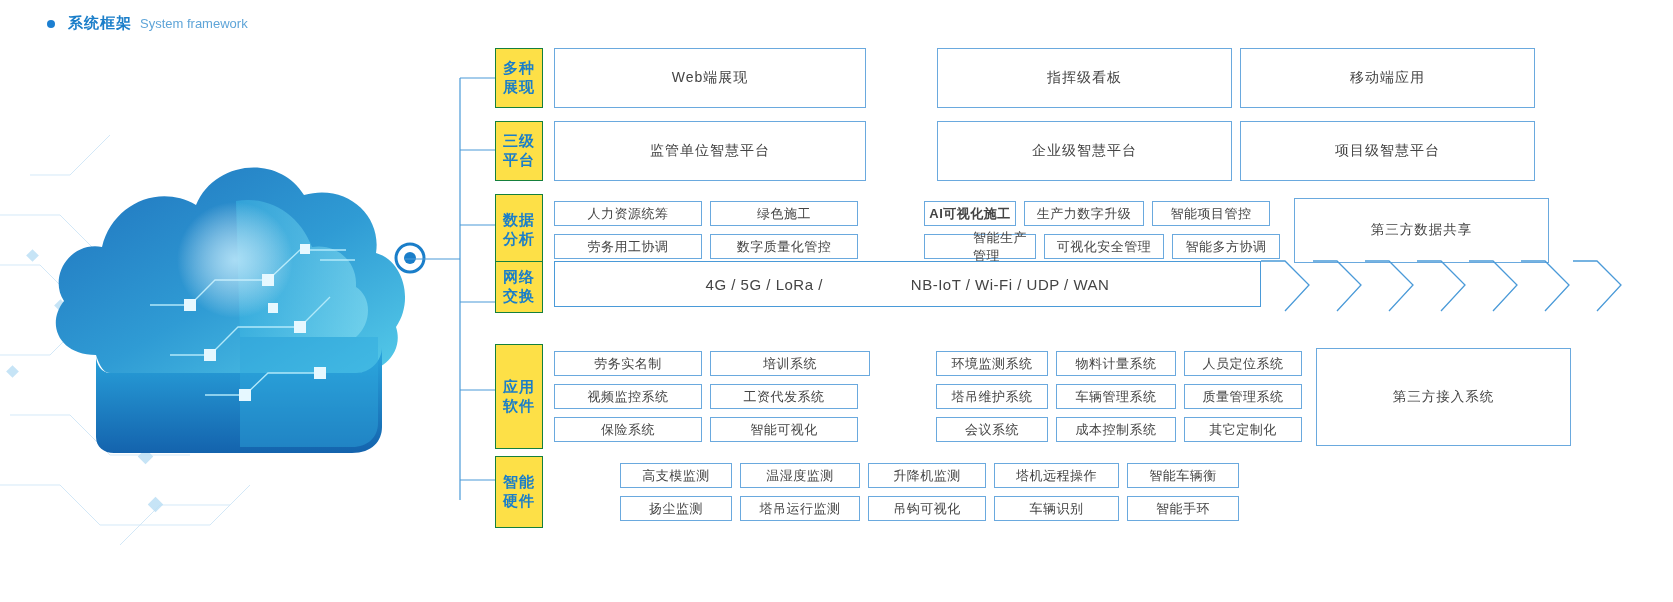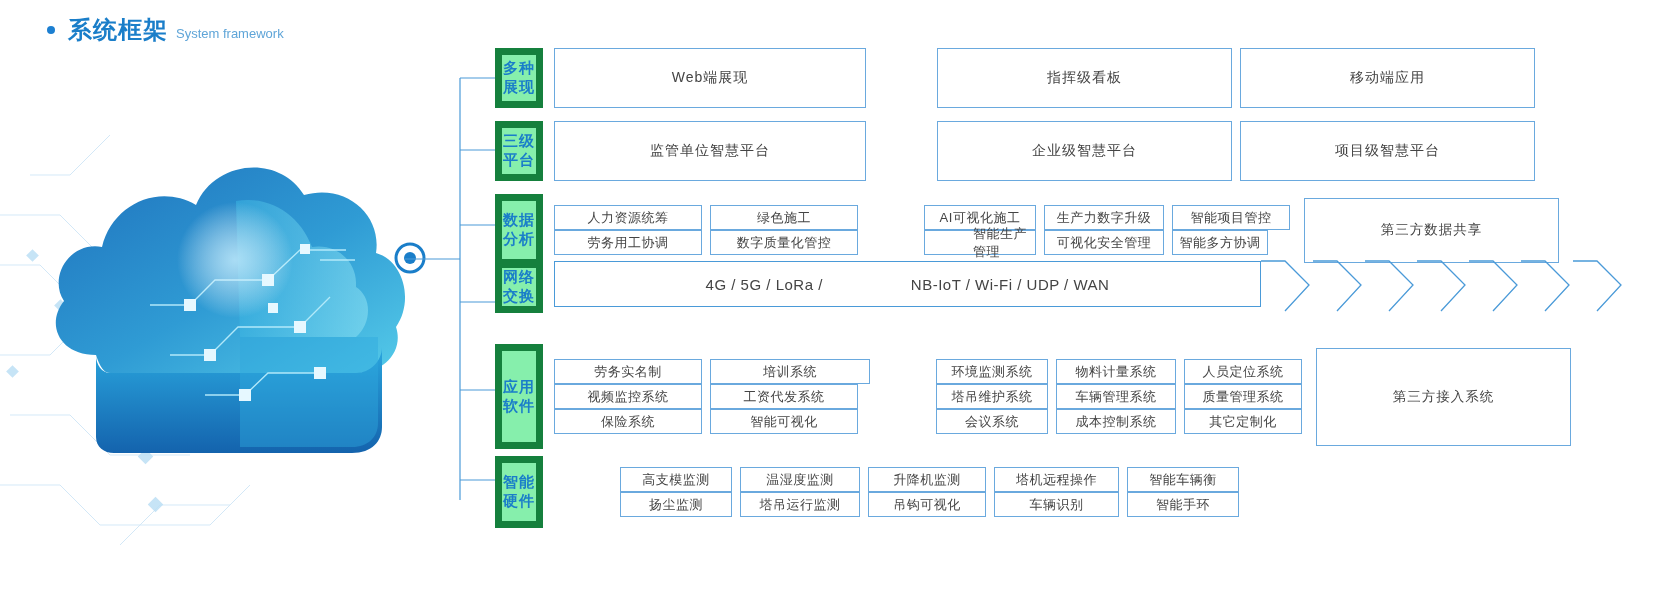--- a/index.html
+++ b/index.html
@@ -7,55 +7,55 @@
     width:1673px;height:602px;
     background:#ffffff;
     font-family:"Liberation Sans","DejaVu Sans",sans-serif;
     position:relative;overflow:hidden;
     color:#333;
   }
 
   
   #header{position:absolute;left:47px;top:14px;display:flex;align-items:baseline;gap:8px;}
   #header .dot{width:8px;height:8px;border-radius:50%;background:#1c7fd1;align-self:center;margin-right:5px;}
-  #header .cn{font-size:24px;font-weight:bold;color:#1a7ec9;letter-spacing:1px;}
+  #header .cn{font-size:15px;font-weight:bold;color:#1a7ec9;letter-spacing:1px;}
   #header .en{font-size:13px;color:#5fa5d8;font-weight:normal;}
 
   
   #cloud-art{position:absolute;left:0;top:55px;width:470px;height:510px;overflow:hidden;}
   #cloud-art svg{position:absolute;left:0;top:0;}
 
   
   #tree{position:absolute;left:405px;top:40px;width:110px;height:500px;}
 
   
   #diagram{position:absolute;left:495px;top:48px;width:1178px;height:515px;}
 
   .row{position:absolute;left:0;display:flex;align-items:stretch;}
 
   .rowlabel{
     width:48px;min-width:48px;
-    border:7px solid #15803d;
+    border:1px solid #15803d;
     color:#1a7ec9;font-size:15px;font-weight:bold;
     display:flex;flex-direction:column;align-items:center;justify-content:center;
-    line-height:1.25;letter-spacing:1px;box-sizing:border-box;background:#86efac;
+    line-height:1.25;letter-spacing:1px;box-sizing:border-box;background:#fde047;
   }
   .rowbody{margin-left:11px;display:flex;flex:1;gap:0;}
 
   .bigbox{
     border:1px solid #6aa9de;box-sizing:border-box;background:#fff;
     display:flex;align-items:center;justify-content:center;
     font-size:14px;color:#444;letter-spacing:1px;
   }
   .cell{
     border:1px solid #6aa9de;box-sizing:border-box;background:#fff;
     display:flex;align-items:center;justify-content:center;
     font-size:13px;color:#444;letter-spacing:.5px;height:25px;
   }
-  .grp{display:flex;flex-direction:column;}
+  .grp{display:flex;flex-direction:column;gap:8px;}
   .grpline{display:flex;gap:8px;}
 
   .sidebox{
     border:1px solid #6aa9de;box-sizing:border-box;background:#fff;
     display:flex;align-items:center;justify-content:center;
     font-size:13.5px;color:#444;letter-spacing:1px;
   }
 
   
   #net-band{
@@ -210,28 +210,28 @@
           <div class="cell" style="width:148px;">绿色施工</div>
         </div>
         <div class="grpline">
           <div class="cell" style="width:148px;">劳务用工协调</div>
           <div class="cell" style="width:148px;">数字质量化管控</div>
         </div>
       </div>
       <div style="width:66px;"></div>
       <div class="grp">
         <div class="grpline">
-          <div class="cell" style="width:112px;">AI可视化施工</div>
+          <div class="cell" style="width:92px;font-weight:bold;">AI可视化施工</div>
           <div class="cell" style="width:120px;">生产力数字升级</div>
           <div class="cell" style="width:118px;">智能项目管控</div>
         </div>
         <div class="grpline">
           <div class="cell" style="width:112px;padding-left:48px;">智能生产管理</div>
           <div class="cell" style="width:120px;">可视化安全管理</div>
-          <div class="cell" style="width:96px;">智能多方协调</div>
+          <div class="cell" style="width:108px;">智能多方协调</div>
         </div>
       </div>
       <div style="width:14px;"></div>
       <div class="sidebox" style="width:255px;height:65px;">第三方数据共享</div>
     </div>
   </div>
 
   <div class="row" style="top:213px;height:52px;width:1178px;">
     <div class="rowlabel">
       <span>网络</span>

